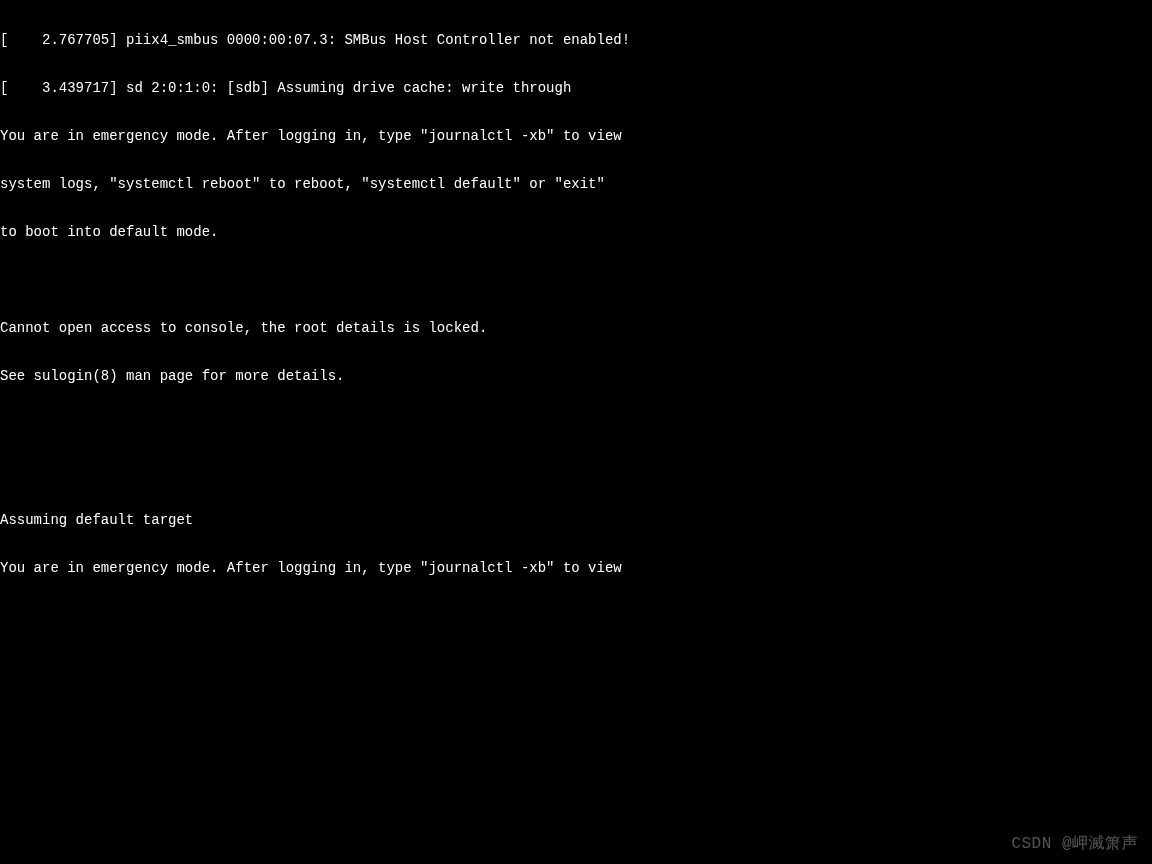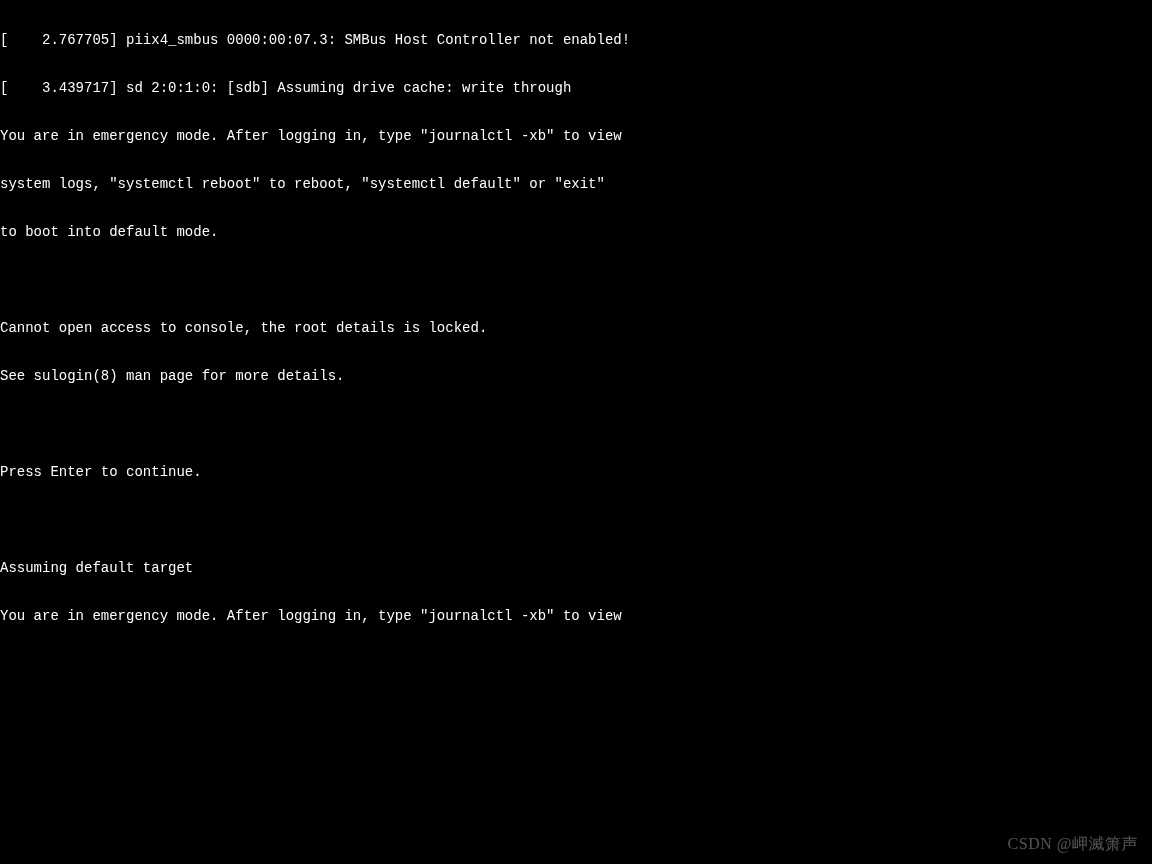--- a/index.html
+++ b/index.html
@@ -18,39 +18,38 @@
     .terminal {
       white-space: pre;
       letter-spacing: 0px;
     }
     .line { display: block; min-height: 16px; }
     .watermark {
       position: absolute;
       bottom: 12px;
       right: 14px;
       color: rgba(255,255,255,0.32);
-      font-family: Liberation Serif, serif;
+      font-family: Liberation Mono, monospace;
       font-size: 16px;
       letter-spacing: 0.5px;
     }
   </style>
 </head>
 <body>
 
 <div class="terminal">
   <span class="line">[    2.767705] piix4_smbus 0000:00:07.3: SMBus Host Controller not enabled!</span>
   <span class="line">[    3.439717] sd 2:0:1:0: [sdb] Assuming drive cache: write through</span>
   <span class="line">You are in emergency mode. After logging in, type "journalctl -xb" to view</span>
   <span class="line">system logs, "systemctl reboot" to reboot, "systemctl default" or "exit"</span>
   <span class="line">to boot into default mode.</span>
   <span class="line"></span>
   <span class="line">Cannot open access to console, the root details is locked.</span>
   <span class="line">See sulogin(8) man page for more details.</span>
   <span class="line"></span>
-  <span class="line">Press Enter to continue.</span>
   <span class="line"></span>
   <span class="line">Assuming default target</span>
   <span class="line">You are in emergency mode. After logging in, type "journalctl -xb" to view</span>
   
   
   
   
   
   
   

